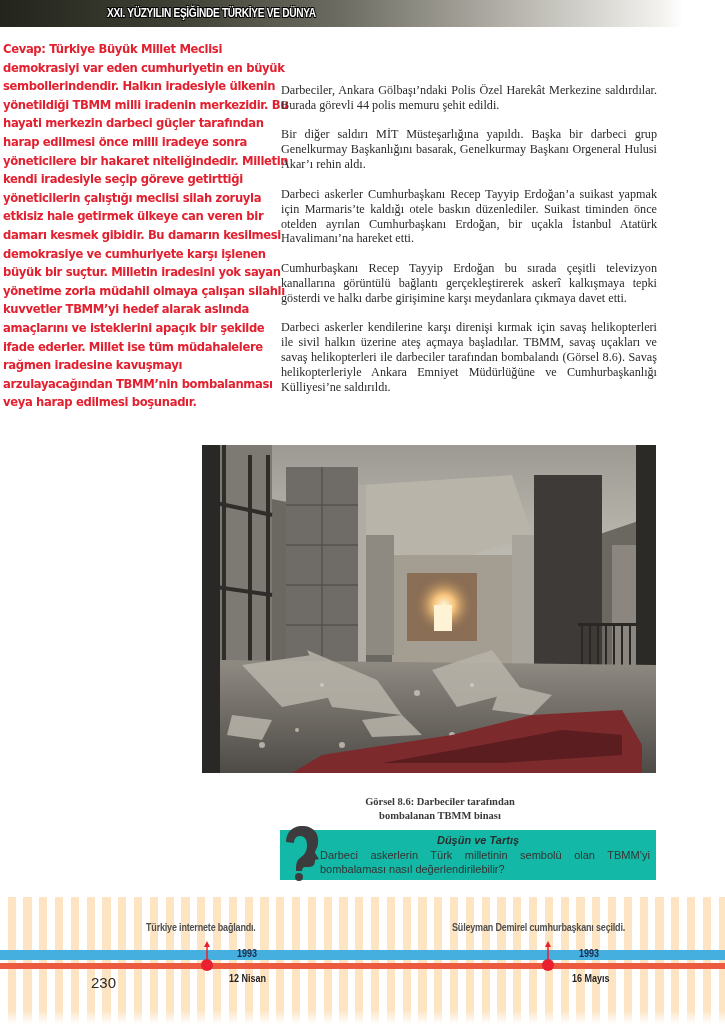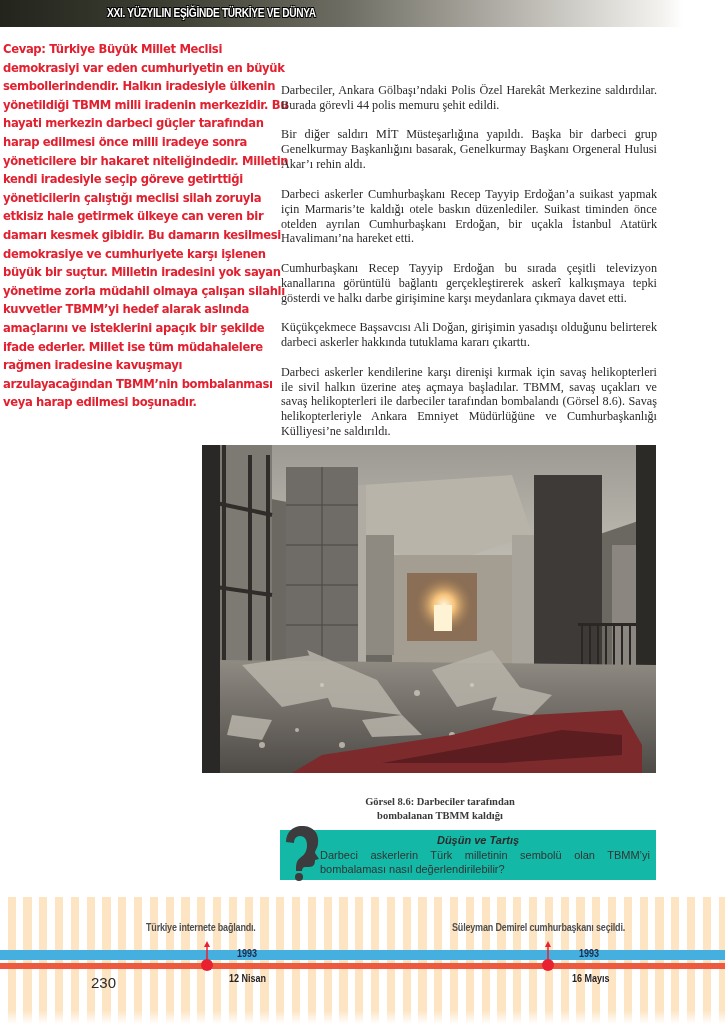--- a/index.html
+++ b/index.html
@@ -103,21 +103,20 @@
   <div class="header-title">XXI. YÜZYILIN EŞİĞİNDE TÜRKİYE VE DÜNYA</div>
 </div>
 
 <div class="answer">Cevap: Türkiye Büyük Millet Meclisi demokrasiyi var eden cumhuriyetin en büyük sembollerindendir. Halkın iradesiyle ülkenin yönetildiği TBMM milli iradenin merkezidir. Bu hayati merkezin darbeci güçler tarafından harap edilmesi önce milli iradeye sonra yöneticilere bir hakaret niteliğindedir. Milletin kendi iradesiyle seçip göreve getirttiği yöneticilerin çalıştığı meclisi silah zoruyla etkisiz hale getirmek ülkeye can veren bir damarı kesmek gibidir. Bu damarın kesilmesi demokrasiye ve cumhuriyete karşı işlenen büyük bir suçtur. Milletin iradesini yok sayan yönetime zorla müdahil olmaya çalışan silahlı kuvvetler TBMM’yi hedef alarak aslında amaçlarını ve isteklerini apaçık bir şekilde ifade ederler. Millet ise tüm müdahalelere rağmen iradesine kavuşmayı arzulayacağından TBMM’nin bombalanması veya harap edilmesi boşunadır.</div>
 
 <div class="body-text">
   <p>Darbeciler, Ankara Gölbaşı’ndaki Polis Özel Harekât Merkezine saldırdılar. Burada görevli 44 polis memuru şehit edildi.</p>
   <p>Bir diğer saldırı MİT Müsteşarlığına yapıldı. Başka bir darbeci grup Genelkurmay Başkanlığını basarak, Genelkurmay Başkanı Orgeneral Hulusi Akar’ı rehin aldı.</p>
   <p>Darbeci askerler Cumhurbaşkanı Recep Tayyip Erdoğan’a suikast yapmak için Marmaris’te kaldığı otele baskın düzenlediler. Suikast timinden önce otelden ayrılan Cumhurbaşkanı Erdoğan, bir uçakla İstanbul Atatürk Havalimanı’na hareket etti.</p>
   <p>Cumhurbaşkanı Recep Tayyip Erdoğan bu sırada çeşitli televizyon kanallarına görüntülü bağlantı gerçekleştirerek askerî kalkışmaya tepki gösterdi ve halkı darbe girişimine karşı meydanlara çıkmaya davet etti.</p>
-  <p>Küçükçekmece Başsavcısı Ali Doğan, girişimin yasadışı olduğunu belirterek darbeci askerler hakkında tutuklama kararı çıkarttı.</p>
   <p>Darbeci askerler kendilerine karşı direnişi kırmak için savaş helikopterleri ile sivil halkın üzerine ateş açmaya başladılar. TBMM, savaş uçakları ve savaş helikopterleri ile darbeciler tarafından bombalandı (Görsel 8.6). Savaş helikopterleriyle Ankara Emniyet Müdürlüğüne ve Cumhurbaşkanlığı Külliyesi’ne saldırıldı.</p>
 </div>
 
 <div class="photo" title="Bombalanan TBMM binasının enkaz içindeki koridoru">
   <svg width="454" height="328" viewBox="0 0 454 328">
     <defs>
       <radialGradient id="glow" cx="0.5" cy="0.5" r="0.5">
         <stop offset="0" stop-color="#fff6d8"></stop>
         <stop offset="0.35" stop-color="#f6c27a"></stop>
         <stop offset="1" stop-color="#8a6a4c" stop-opacity="0"></stop>
@@ -199,21 +198,21 @@
         <circle cx="215" cy="248" r="3"></circle>
     </g>
 
     <polygon points="120,310 250,290 330,270 420,265 440,300 440,328 90,328" fill="#7d2a2c"></polygon>
     <polygon points="180,318 280,300 360,285 420,290 420,310 300,318" fill="#5b1d20"></polygon>
   </svg>
 </div>
 
 <div class="caption">
   <div>Görsel 8.6: Darbeciler tarafından</div>
-  <div>bombalanan TBMM kaldığı</div>
+  <div>bombalanan TBMM binası</div>
 </div>
 
 <div class="think-box">
   <svg class="think-icon" viewBox="0 0 38 56">
     <path d="M4 16 C4 4 14 -1 22 0 C33 1 37 9 36 17 C36 22 33 24 33 27 L37 33 L33 34 C33 38 32 41 27 41 L23 41 C21 41 20 43 20 45 L14 45 C14 40 14 35 18 32 C22 29 25 26 25 19 C25 13 22 10 18 10 C14 10 12 13 12 17 Z" fill="#3c3b3d"></path>
     <circle cx="17" cy="51" r="4" fill="#3c3b3d"></circle>
   </svg>
   <div class="think-title">Düşün ve Tartış</div>
   <div class="think-text">Darbeci askerlerin Türk milletinin sembolü olan TBMM’yi bombalaması nasıl değerlendirilebilir?</div>
 </div>

